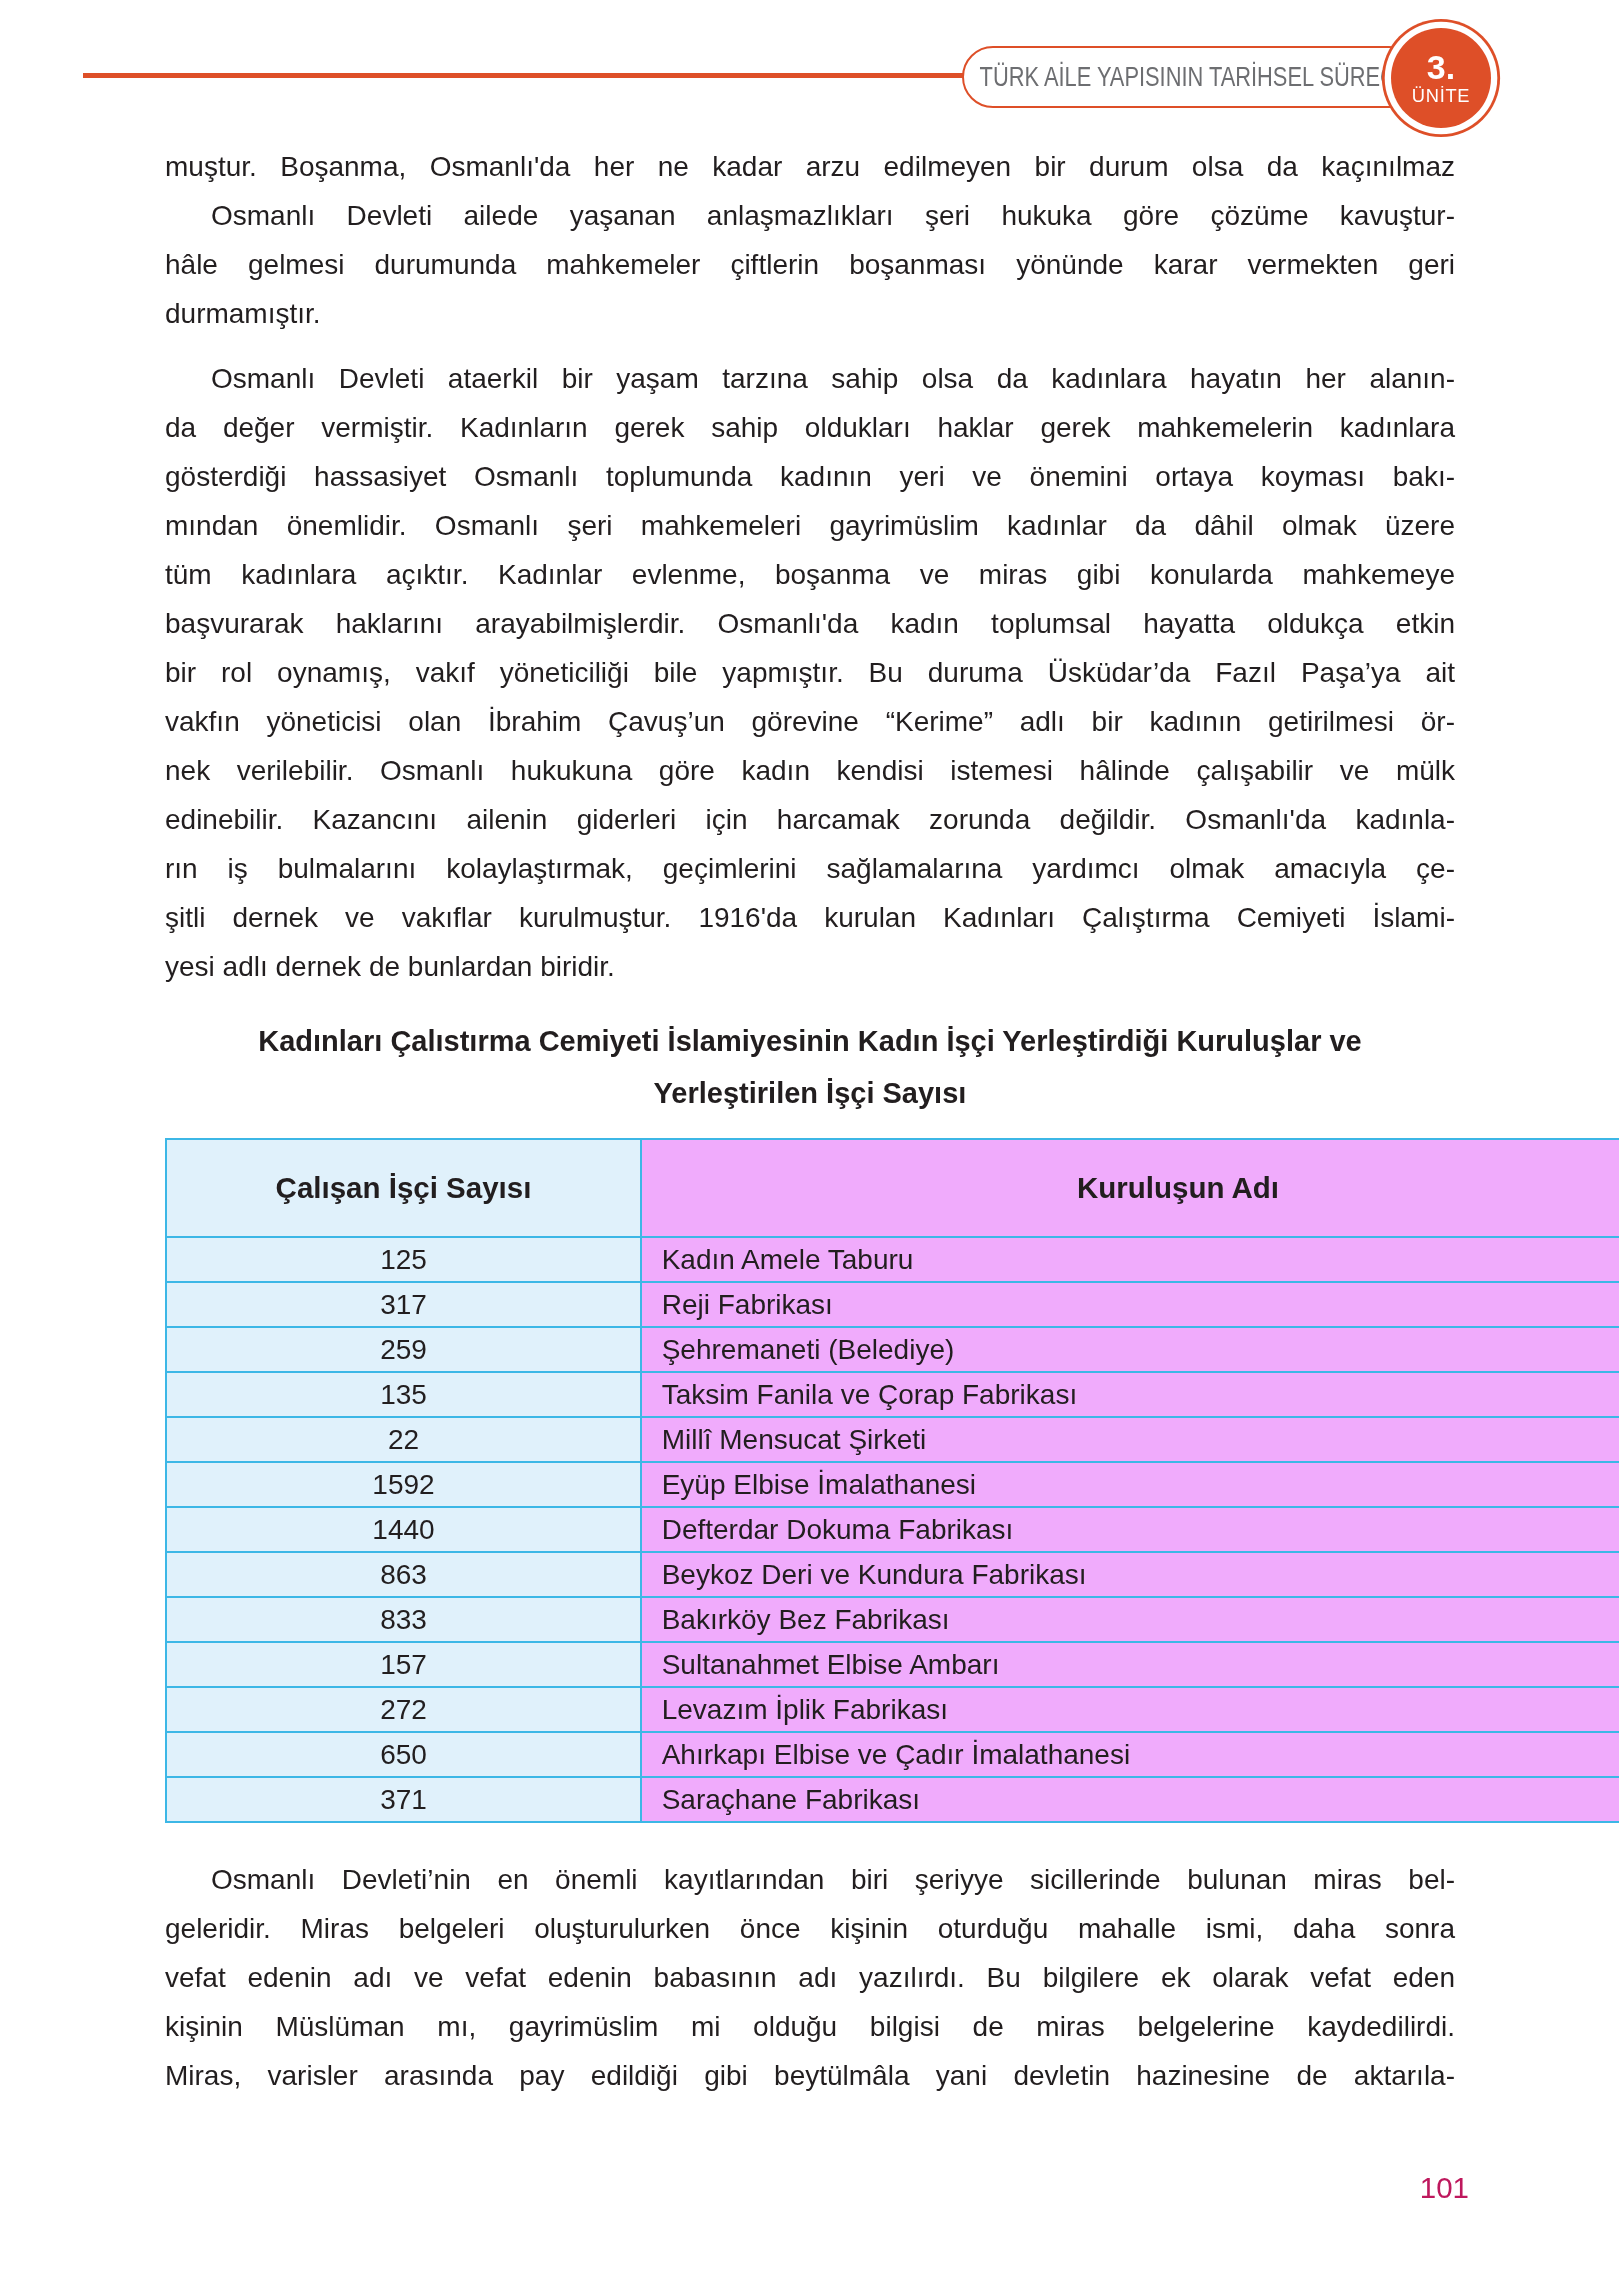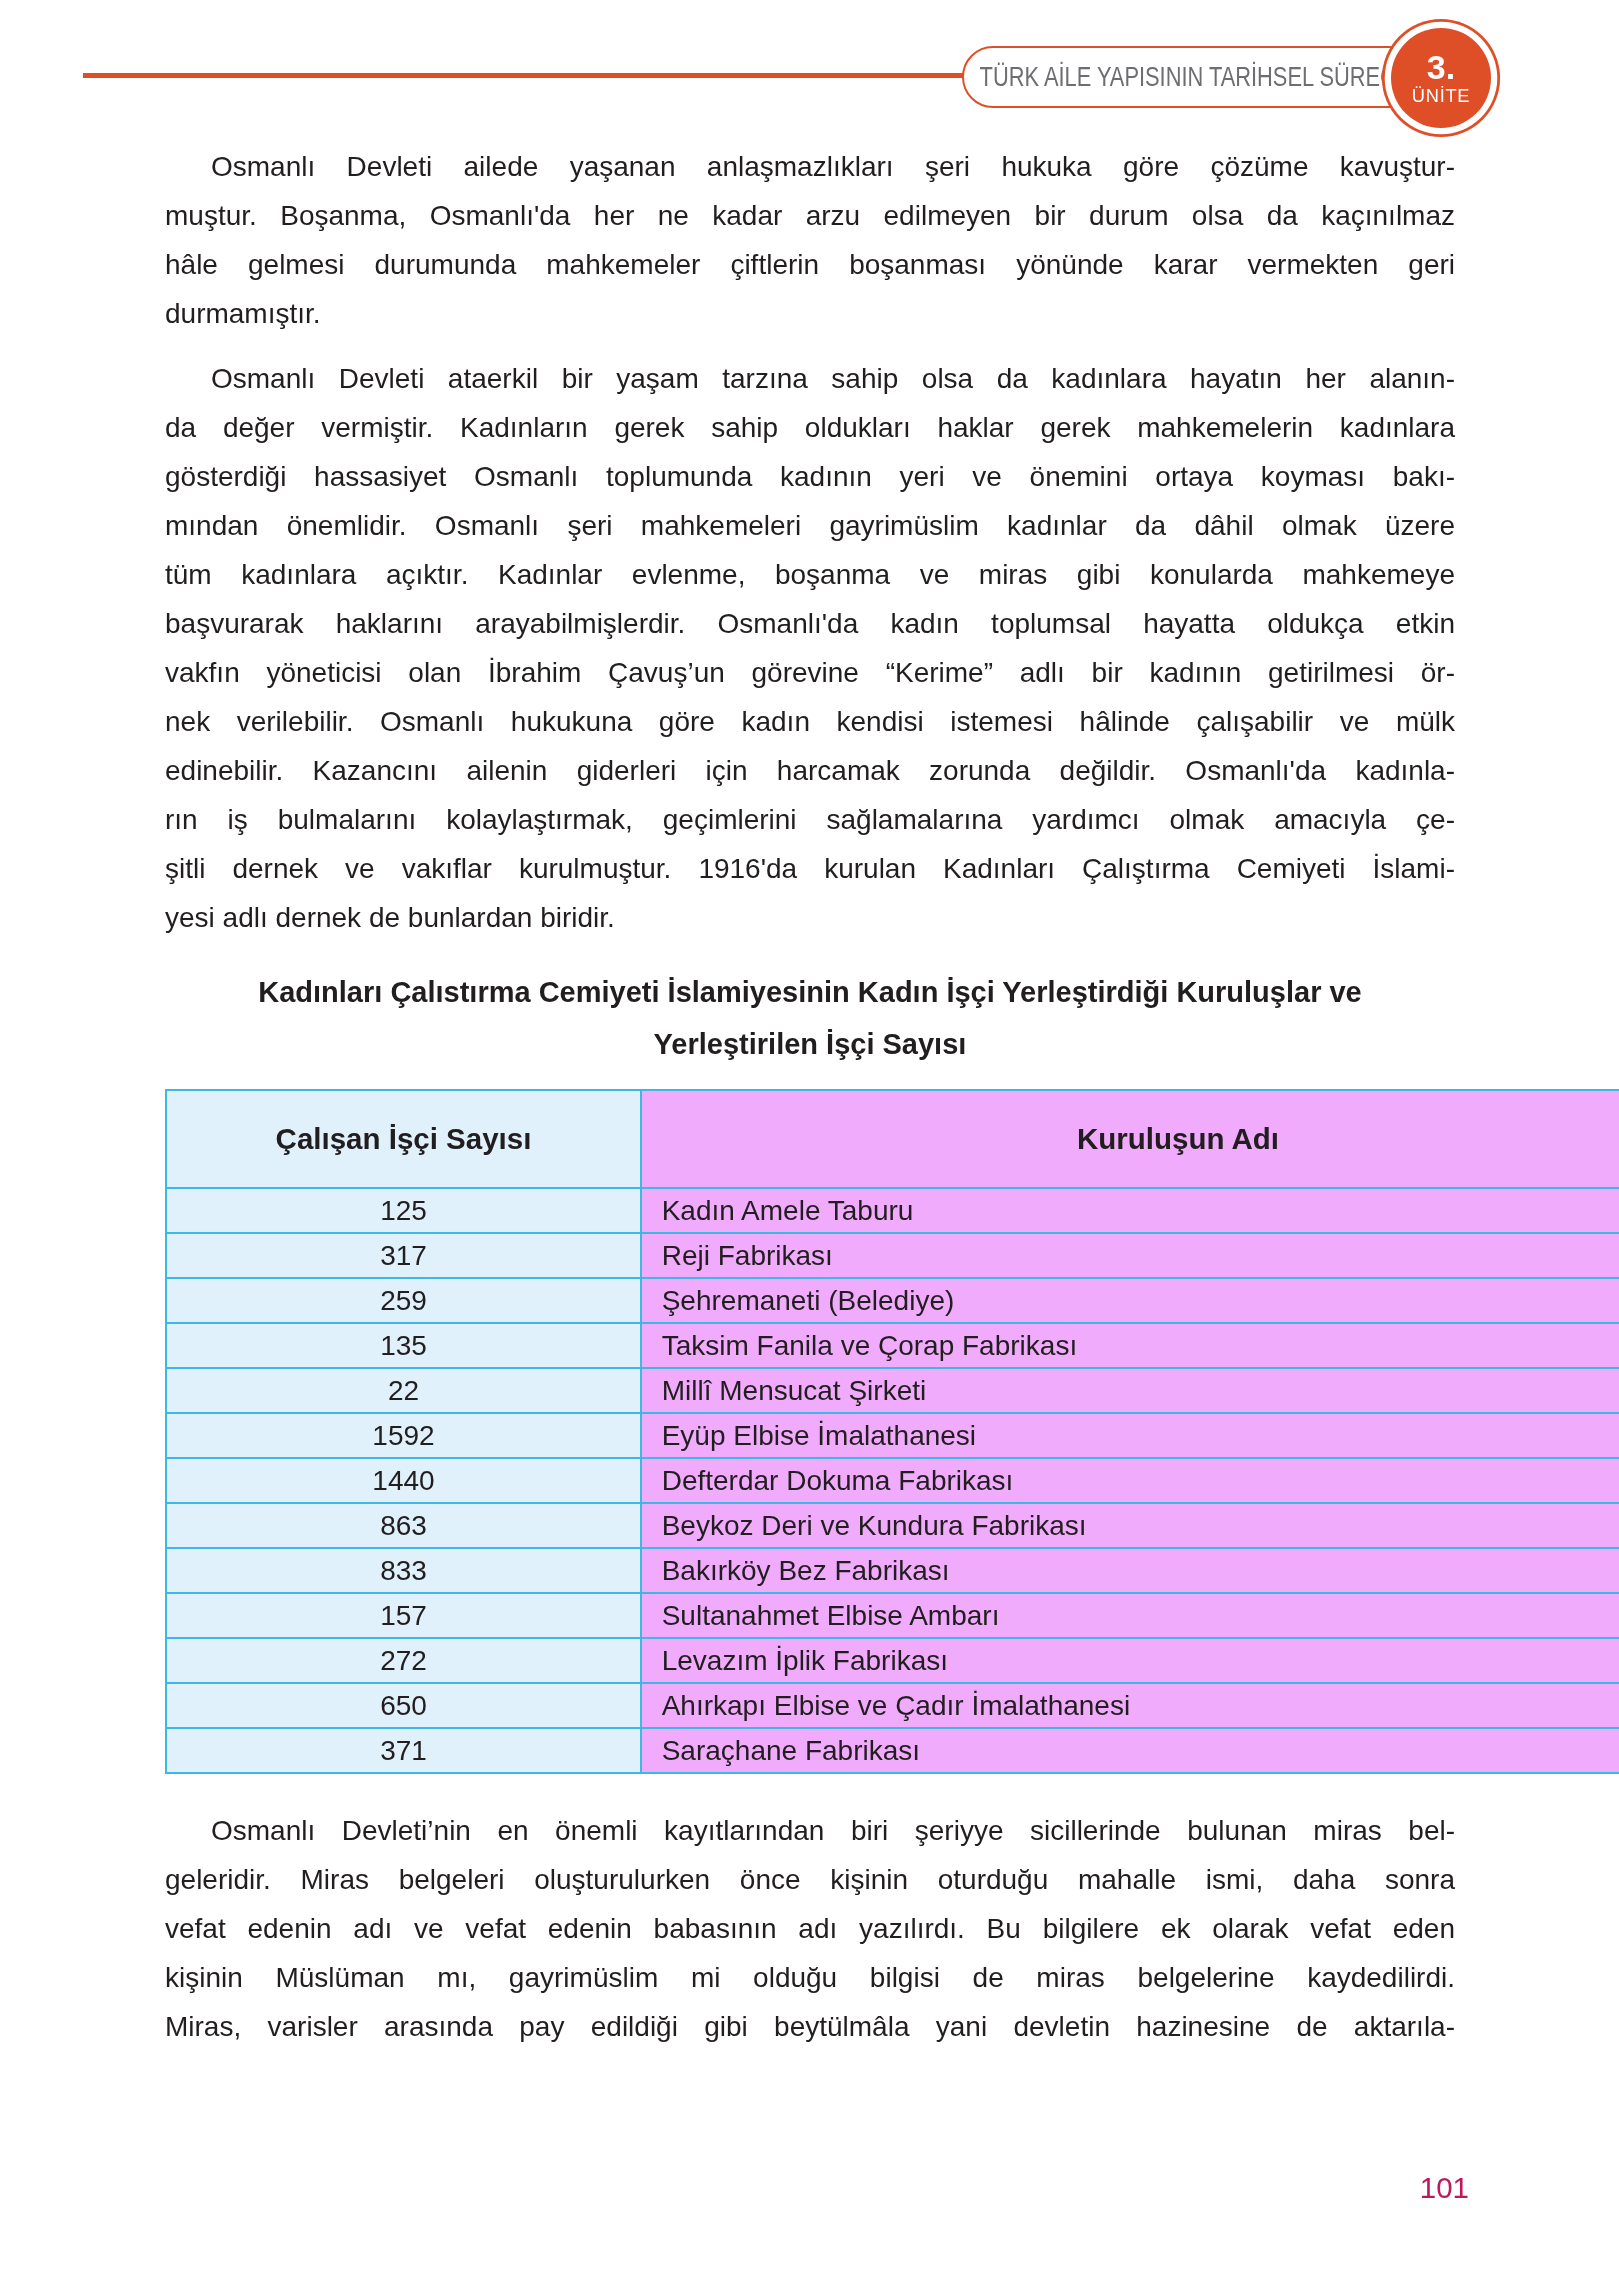--- a/index.html
+++ b/index.html
@@ -85,33 +85,34 @@
     </div>
     <div class="unit-badge">
       <span class="unit-number">3.</span>
       <span class="unit-label">ÜNİTE</span>
     </div>
   </div>
 
   <div class="content">
 
     <div class="para">
+      <div class="jline">muştur. Boşanma, Osmanlı'da her ne kadar arzu edilmeyen bir durum olsa da kaçınılmaz</div>
       <div class="jline first">Osmanlı Devleti ailede yaşanan anlaşmazlıkları şeri hukuka göre çözüme kavuştur-</div>
-      <div class="jline">muştur. Boşanma, Osmanlı'da her ne kadar arzu edilmeyen bir durum olsa da kaçınılmaz</div>
       <div class="jline">hâle gelmesi durumunda mahkemeler çiftlerin boşanması yönünde karar vermekten geri</div>
       <div class="jline last">durmamıştır.</div>
     </div>
 
     <div class="para">
       <div class="jline first">Osmanlı Devleti ataerkil bir yaşam tarzına sahip olsa da kadınlara hayatın her alanın-</div>
       <div class="jline">da değer vermiştir. Kadınların gerek sahip oldukları haklar gerek mahkemelerin kadınlara</div>
       <div class="jline">gösterdiği hassasiyet Osmanlı toplumunda kadının yeri ve önemini ortaya koyması bakı-</div>
       <div class="jline">mından önemlidir. Osmanlı şeri mahkemeleri gayrimüslim kadınlar da dâhil olmak üzere</div>
       <div class="jline">tüm kadınlara açıktır. Kadınlar evlenme, boşanma ve miras gibi konularda mahkemeye</div>
       <div class="jline">başvurarak haklarını arayabilmişlerdir. Osmanlı'da kadın toplumsal hayatta oldukça etkin</div>
+      <div class="jline">bir rol oynamış, vakıf yöneticiliği bile yapmıştır. Bu duruma Üsküdar’da Fazıl Paşa’ya ait</div>
       <div class="jline">vakfın yöneticisi olan İbrahim Çavuş’un görevine “Kerime” adlı bir kadının getirilmesi ör-</div>
       <div class="jline">nek verilebilir. Osmanlı hukukuna göre kadın kendisi istemesi hâlinde çalışabilir ve mülk</div>
       <div class="jline">edinebilir. Kazancını ailenin giderleri için harcamak zorunda değildir. Osmanlı'da kadınla-</div>
       <div class="jline">rın iş bulmalarını kolaylaştırmak, geçimlerini sağlamalarına yardımcı olmak amacıyla çe-</div>
       <div class="jline">şitli dernek ve vakıflar kurulmuştur. 1916'da kurulan Kadınları Çalıştırma Cemiyeti İslami-</div>
       <div class="jline last">yesi adlı dernek de bunlardan biridir.</div>
     </div>
 
     <div class="table-title">
       <div>Kadınları Çalıstırma Cemiyeti İslamiyesinin Kadın İşçi Yerleştirdiği Kuruluşlar ve</div>

